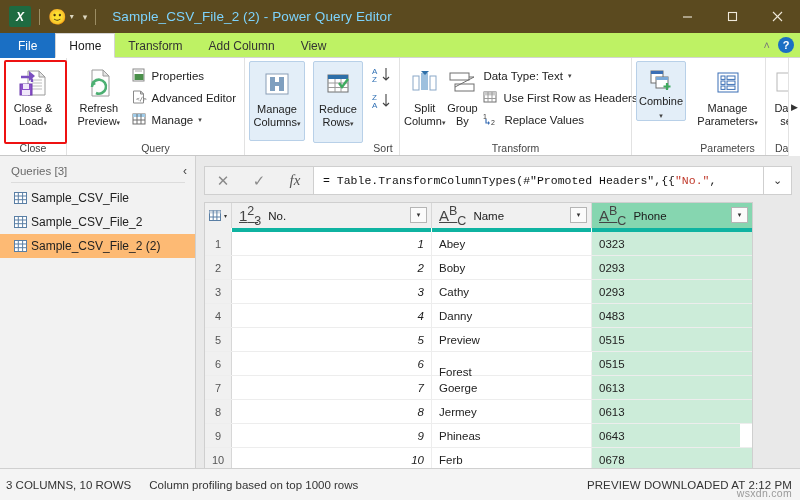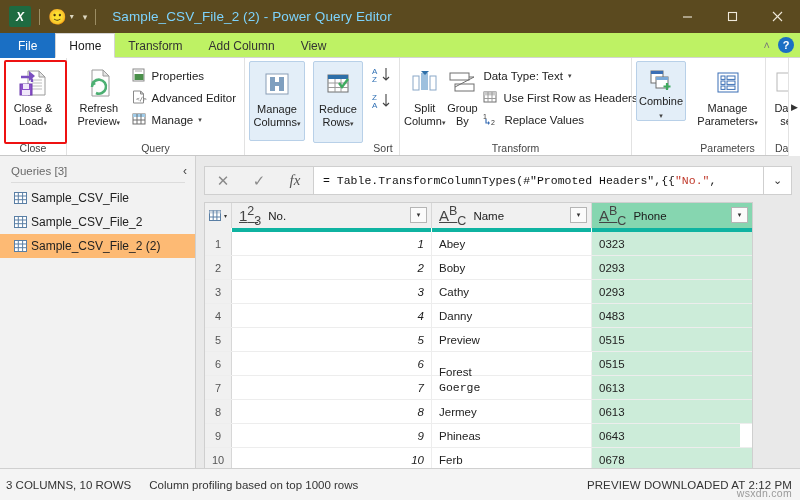--- a/index.html
+++ b/index.html
@@ -654,21 +654,21 @@
           </div>
           <div class="grow">
             <div class="rnum">6</div>
             <div class="cell num" style="width: 200px;">6</div>
             <div class="cell" style="width: 160px; margin-top: 8px;">Forest</div>
             <div class="cell green" style="width: 160px; border-right: none;">0515</div>
           </div>
           <div class="grow">
             <div class="rnum">7</div>
             <div class="cell num" style="width: 200px;">7</div>
-            <div class="cell" style="width: 160px; font-family: Liberation Mono, monospace;">Goerge</div>
+            <div class="cell" style="width: 160px;">Goerge</div>
             <div class="cell green" style="width: 160px; border-right: none;">0613</div>
           </div>
           <div class="grow">
             <div class="rnum">8</div>
             <div class="cell num" style="width: 200px;">8</div>
             <div class="cell" style="width: 160px;">Jermey</div>
             <div class="cell green" style="width: 160px; border-right: none;">0613</div>
           </div>
           <div class="grow">
             <div class="rnum">9</div>

